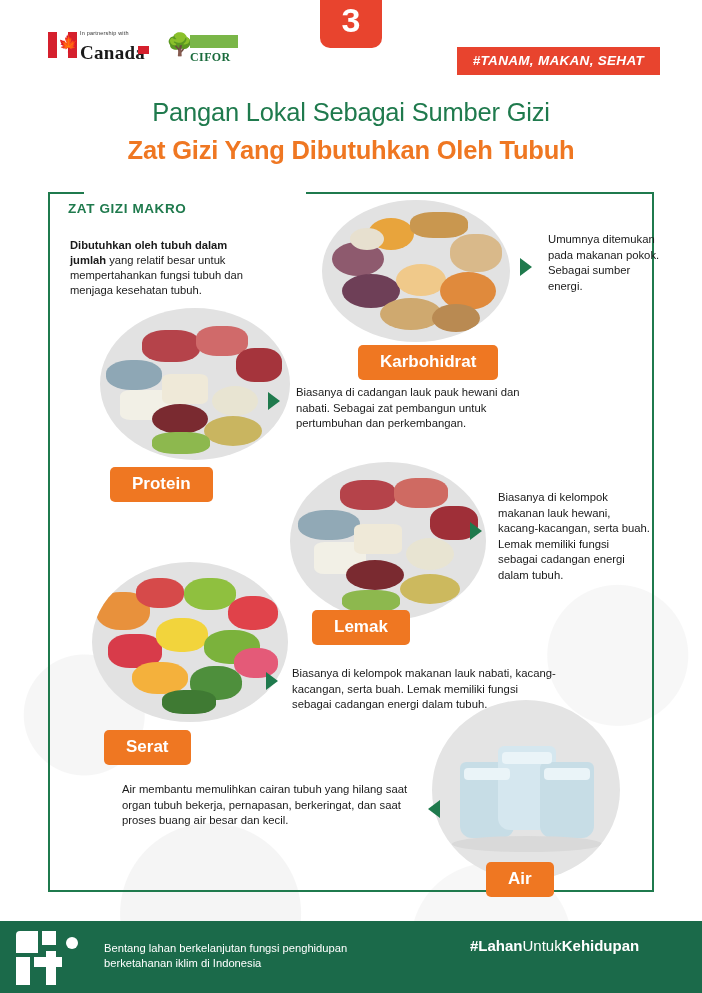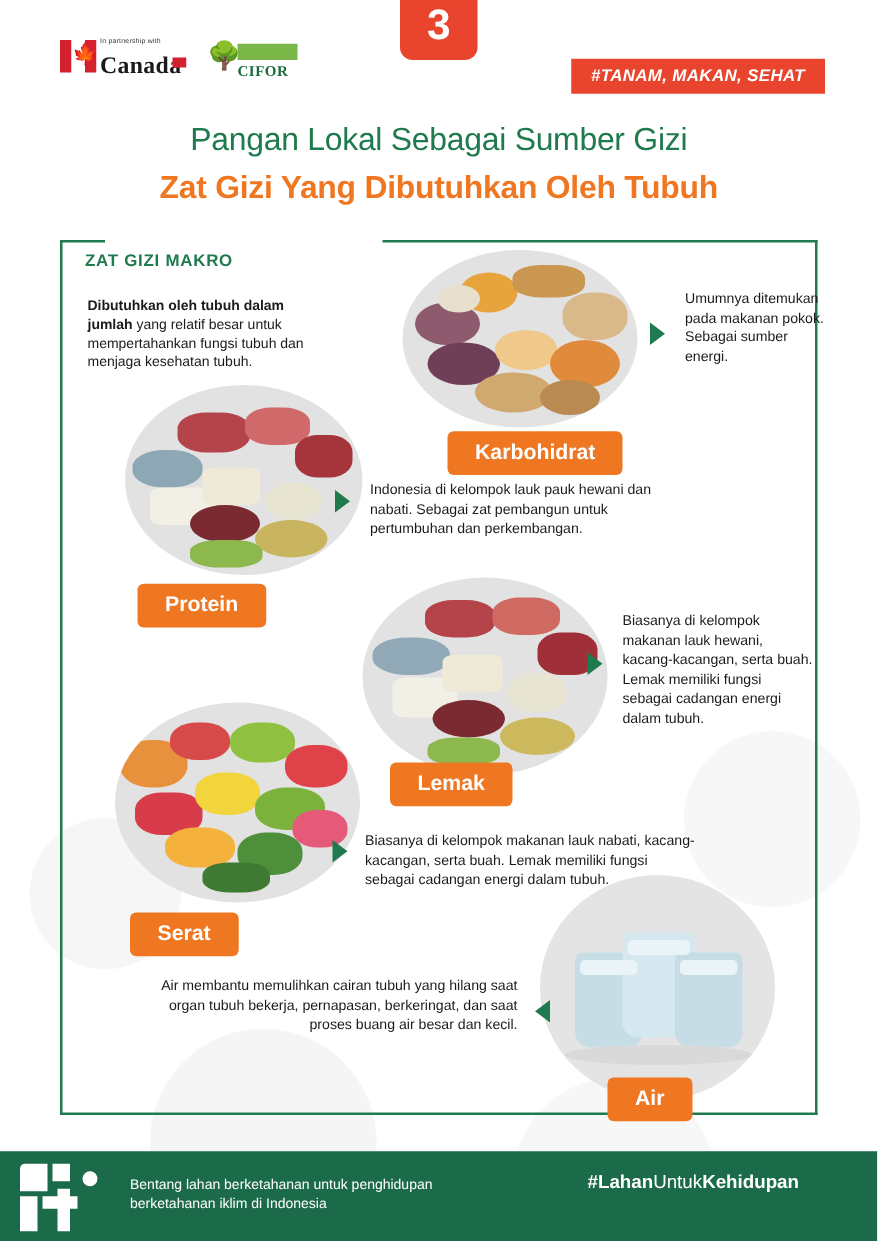--- a/index.html
+++ b/index.html
@@ -183,21 +183,21 @@
     position: absolute;
     width: 0; height: 0;
     border-top: 9px solid transparent;
     border-bottom: 9px solid transparent;
     border-right: 12px solid #1f7a4d;
   }
   .desc {
     position: absolute;
     font-size: 11.3px; line-height: 15.5px; color: #1a1a1a;
   }
-  .desc.right-align { text-align: right; }
+  .desc.right-align { }
 
   
   .credit {
     position: absolute; left: 0; top: 930px; width: 702px;
     text-align: center; font-size: 6.8px; font-weight: bold; color: #222;
   }
 
   
   .footer {
     position: absolute; left: 0; bottom: 0; width: 702px; height: 72px;
@@ -287,21 +287,21 @@
     <div class="blob" style="left:136px; top:40px;  width:46px; height:34px; background:#a5343c; border-radius:40%;"></div>
     <div class="blob" style="left:20px;  top:82px;  width:52px; height:30px; background:#f2f0e6; border-radius:20%;"></div>
     <div class="blob" style="left:62px;  top:66px;  width:46px; height:30px; background:#efe9d8; border-radius:18%;"></div>
     <div class="blob" style="left:52px;  top:96px;  width:56px; height:30px; background:#7a2a30;"></div>
     <div class="blob" style="left:112px; top:78px;  width:46px; height:30px; background:#e8e4d2; border-radius:50%;"></div>
     <div class="blob" style="left:104px; top:108px; width:58px; height:30px; background:#c9b560;"></div>
     <div class="blob" style="left:52px;  top:124px; width:58px; height:22px; background:#8db84e; border-radius:40%;"></div>
   </div>
   <div class="pill" style="left:110px; top:467px;">Protein</div>
   <div class="arrow-r" style="left:268px; top:392px;"></div>
-  <div class="desc" style="left:296px; top:385px; width:240px;">Indonesia di kelompok lauk pauk hewani dan nabati. Sebagai zat pembangun untuk pertumbuhan dan perkembangan.</div>
+  <div class="desc" style="left:296px; top:385px; width:240px;">Biasanya di cadangan lauk pauk hewani dan nabati. Sebagai zat pembangun untuk pertumbuhan dan perkembangan.</div>
 
   <div class="photo" style="left:290px; top:462px; width:196px; height:158px;">
     <div class="blob" style="left:8px;   top:48px;  width:62px; height:30px; background:#91a9b6; border-radius:45%;"></div>
     <div class="blob" style="left:50px;  top:18px;  width:56px; height:30px; background:#b5434a; border-radius:40%;"></div>
     <div class="blob" style="left:104px; top:16px;  width:54px; height:30px; background:#cf6a62; border-radius:40%;"></div>
     <div class="blob" style="left:140px; top:44px;  width:48px; height:34px; background:#9f2f38; border-radius:40%;"></div>
     <div class="blob" style="left:24px;  top:80px;  width:52px; height:32px; background:#f2f0e6; border-radius:20%;"></div>
     <div class="blob" style="left:64px;  top:62px;  width:48px; height:30px; background:#efe9d8; border-radius:18%;"></div>
     <div class="blob" style="left:56px;  top:98px;  width:58px; height:30px; background:#7a2a30;"></div>
     <div class="blob" style="left:116px; top:76px;  width:48px; height:32px; background:#e8e4d2; border-radius:50%;"></div>
@@ -347,18 +347,18 @@
   <div class="footer">
     <div class="footer-logo">
       <div class="sq" style="left:0;   top:0;   width:22px; height:22px; border-radius:4px 0 0 0;"></div>
       <div class="sq" style="left:26px; top:0;  width:14px; height:14px;"></div>
       <div class="sq" style="left:0;   top:26px; width:14px; height:28px;"></div>
       <div class="sq" style="left:18px; top:26px; width:28px; height:10px;"></div>
       <div class="sq" style="left:30px; top:20px; width:10px; height:34px;"></div>
       <div class="sq" style="left:50px; top:6px;  width:12px; height:12px; border-radius:50%;"></div>
     </div>
     <div class="footer-text">
-      <div>Bentang lahan berketahanan untuk penghidupan</div>
+      <div>Bentang lahan berkelanjutan fungsi penghidupan</div>
       <div>berketahanan iklim di Indonesia</div>
     </div>
     <div class="footer-tag"><span>#Lahan</span><span class="thin">Untuk</span><span>Kehidupan</span></div>
   </div>
 </div>
 
 </body></html>

